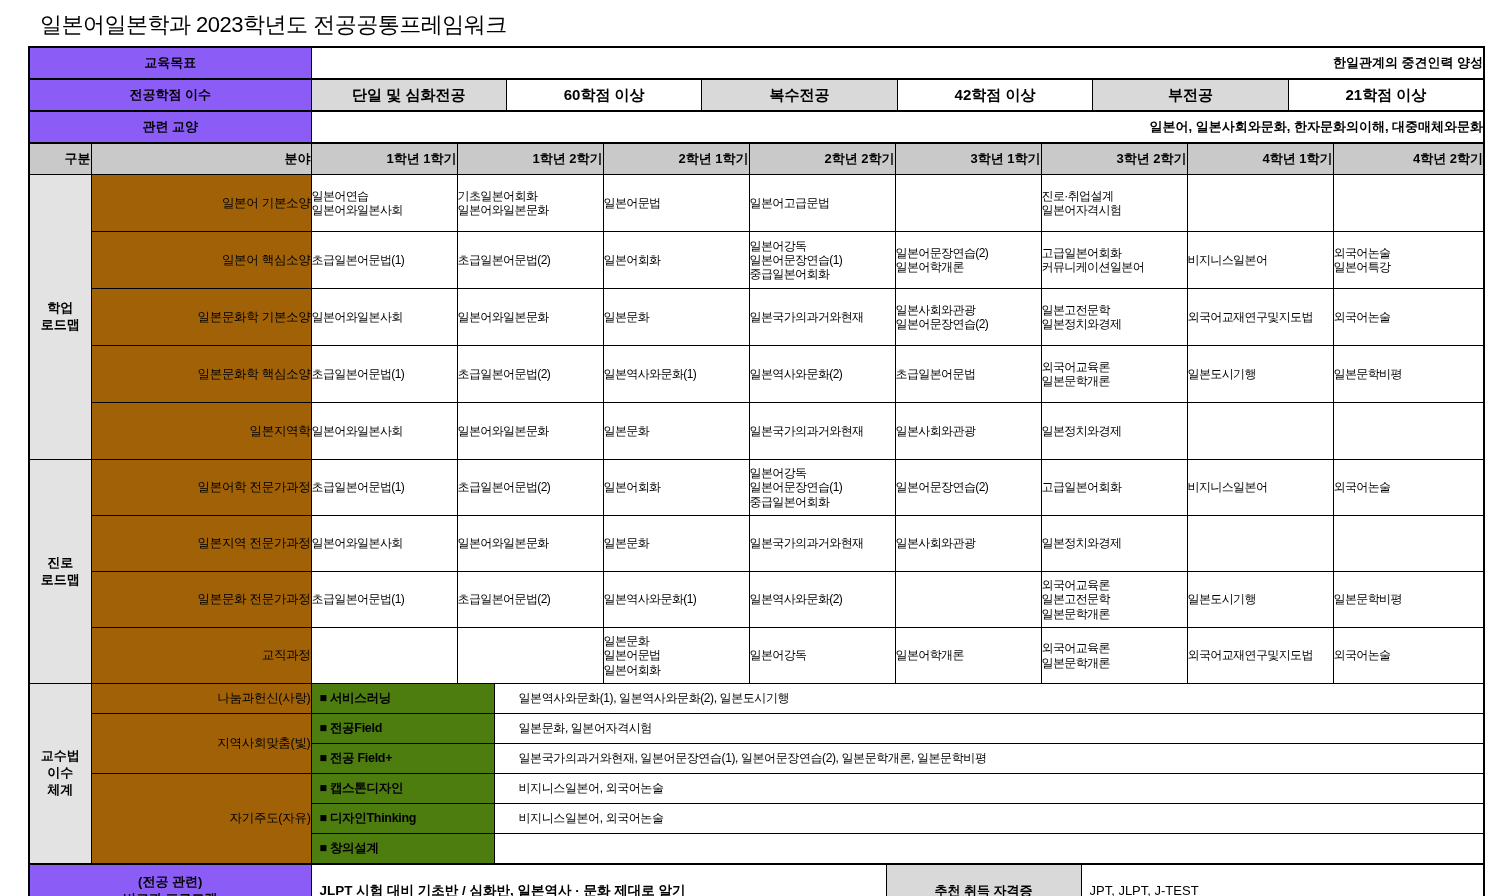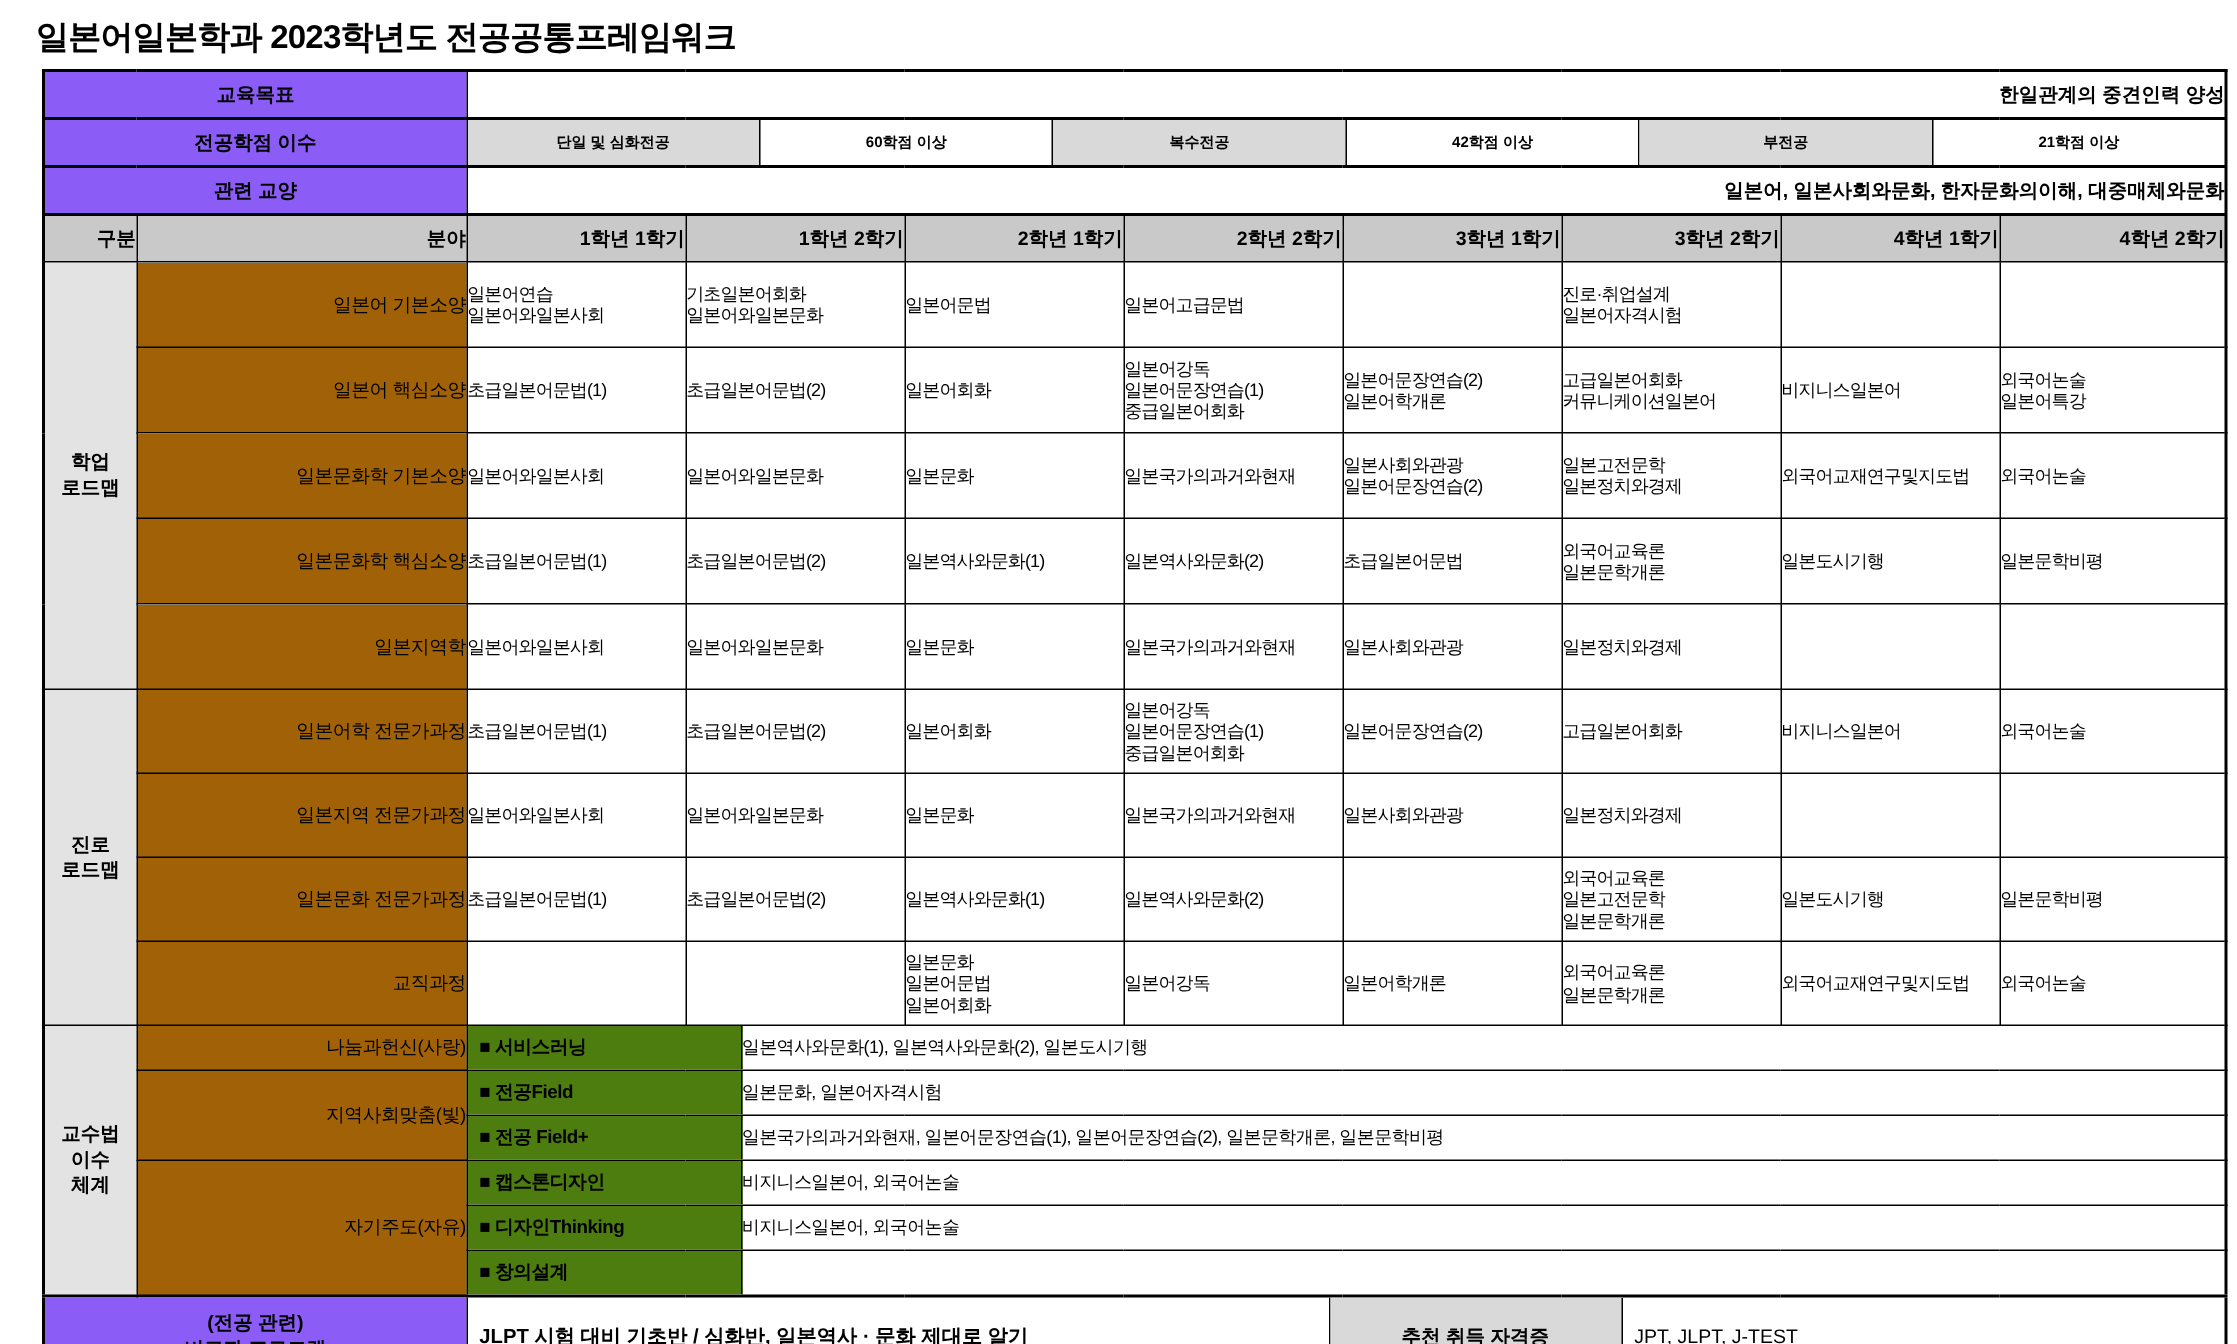--- a/index.html
+++ b/index.html
@@ -1,18 +1,18 @@
 <!DOCTYPE html>
 <html><head>
 <meta charset="utf-8">
 <style>
   html,body{margin:0;padding:0;background:#fff;color:#000;
     font-family:"Liberation Sans","DejaVu Sans",sans-serif;}
   body{width:1491px;height:896px;overflow:hidden;}
-  .title{margin:10px 0 6px 24px;font-size:22px;font-weight:bold;letter-spacing:-0.5px;}
+  .title{margin:10px 0 6px 40px;font-size:22px;font-weight:normal;letter-spacing:-0.5px;}
   table.tbl{margin-left:28px;border-collapse:collapse;table-layout:fixed;width:1455px;
     border:2px solid #000;}
   .tbl td{border:1px solid #000;vertical-align:middle;overflow:hidden;padding:0;}
   
   tr.h30 td{height:30px;} tr.h56 td{height:56px;} tr.h55 td{height:55px;}
   tr.h29 td{height:29px;margin-left:28px;} tr.h51 td{height:51px;}
   
   .hd{background:#c9c9c9;font-weight:bold;text-align:right;font-size:13px;}
   .lblc{background:#8b5cf6;font-weight:bold;text-align:center;font-size:13px;white-space:pre-line;line-height:1.25;}
   .val{font-weight:bold;font-size:13px;padding:0 8px;text-align:right;}
@@ -21,25 +21,25 @@
   .crs{font-size:12px;padding:2px 4px;white-space:pre-line;text-align:left;line-height:1.18;
     letter-spacing:-0.6px;word-break:break-all;}
   tr.sep td{border-bottom-width:2px;}
   tr.sept td{border-top-width:2px;}
   
   .inner{padding:0;}
   .flexrow{display:flex;align-items:stretch;width:100%;}
   .flexrow>div{display:flex;align-items:center;border-right:1px solid #000;box-sizing:border-box;}
   .flexrow>div:last-child{border-right:none;}
   .cred{min-height:30px;}
-  .cred>div{flex:1;justify-content:center;font-weight:bold;font-size:10px;}
+  .cred>div{flex:1;justify-content:center;font-weight:bold;font-size:15px;}
   .gbg{background:#d9d9d9;}
   .teach{min-height:29px;}
   .ttag{width:183px;background:#4d7c0f;font-weight:bold;font-size:12.5px;padding-left:8px;letter-spacing:-0.3px;}
-  .tcnt{flex:1;font-size:12px;padding-left:0;letter-spacing:-0.4px;}
+  .tcnt{flex:1;font-size:12px;padding-left:24px;letter-spacing:-0.4px;}
   .bot{min-height:51px;}
   .bprog{width:575px;font-weight:bold;font-size:13.5px;padding-left:8px;}
   .bcert{width:195px;background:#d9d9d9;font-weight:bold;font-size:13px;justify-content:center;}
   .bval{flex:1;font-size:13px;padding-left:8px;}
 </style>
 </head>
 <body>
 
 <div class="title">일본어일본학과 2023학년도 전공공통프레임워크</div>
 

